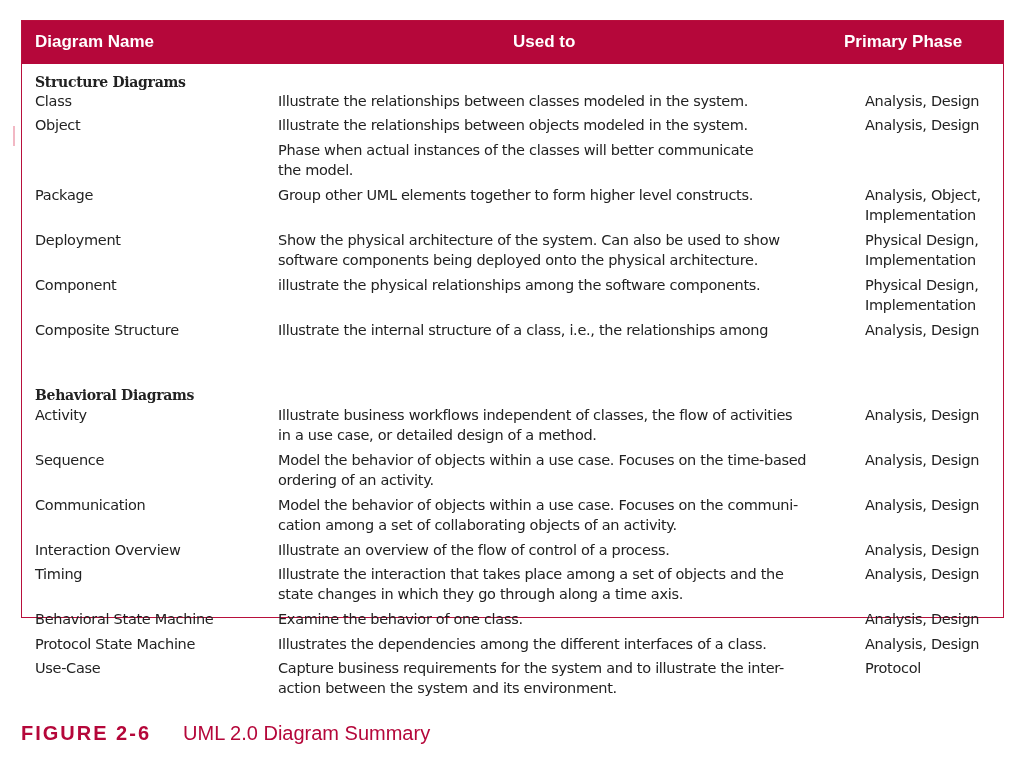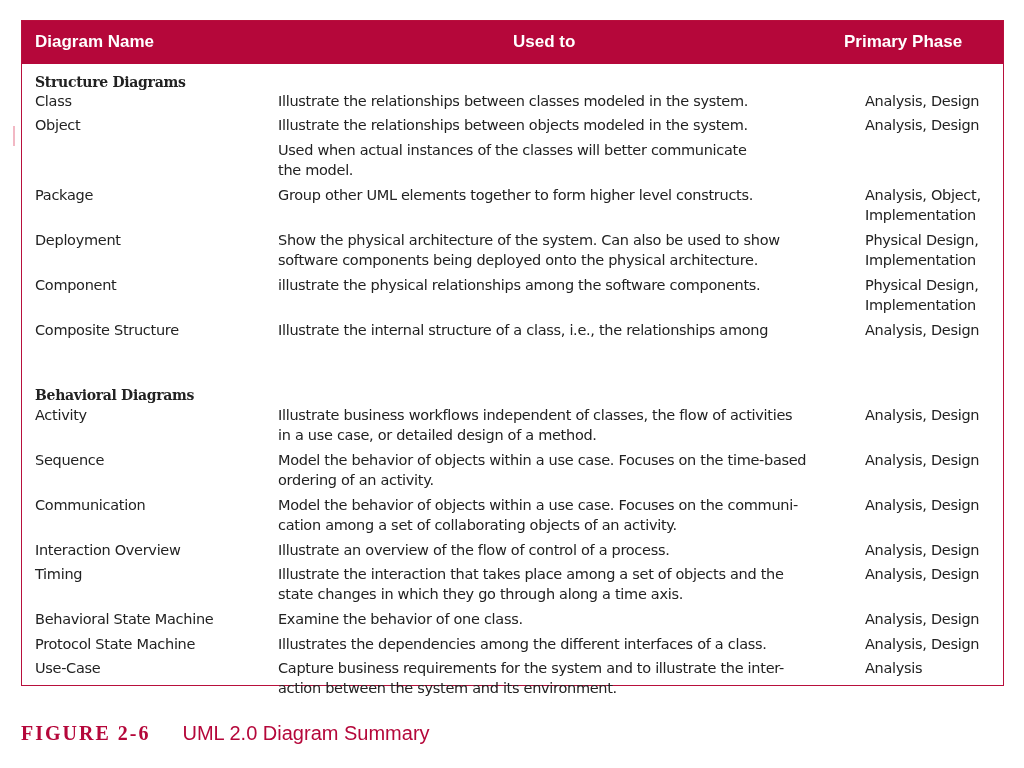--- a/index.html
+++ b/index.html
@@ -1,37 +1,37 @@
 <!DOCTYPE html>
 <html><head>
   <meta charset="utf-8">
   <style>
     html, body { margin: 0; padding: 0; background: #ffffff; }
     body { width: 1024px; height: 768px; position: relative; overflow: hidden;
            font-family: "DejaVu Sans", "Liberation Sans", sans-serif; color: #222; }
     .stray-mark { position: absolute; left: 13px; top: 126px; width: 2px; height: 20px; background: #f2b8c4; }
-    .table-box { position: absolute; left: 21px; top: 20px; width: 983px; height: 666px;
+    .table-box { position: absolute; left: 21px; top: 20px; width: 983px; height: 598px;
                  border: 1px solid #b8103c; box-sizing: border-box; }
     .header { height: 43px; background: #b5073a; color: #fff; position: relative;
               font-weight: bold; font-size: 17px; font-family: "Liberation Sans", sans-serif; }
     .header span { position: absolute; top: 11px; }
     .h-name { left: 13px; }
     .h-used { left: 491px; }
     .h-phase { left: 822px; }
     .body { position: relative; font-size: 14.5px; font-family: "DejaVu Sans", sans-serif;
             letter-spacing: -0.3px; }
     .sec { position: absolute; left: 13px; font-weight: bold; font-family: "DejaVu Serif", serif;
            font-size: 14px; letter-spacing: -0.3px; }
     .row { position: absolute; left: 0; width: 100%; line-height: 20px; }
     .c-name { position: absolute; left: 13px; }
     .c-used { position: absolute; left: 256px; width: 560px; }
     .c-phase { position: absolute; left: 843px; width: 140px; }
     .caption { position: absolute; left: 21px; top: 722px; color: #b5073a; font-size: 20px;
                font-family: "Liberation Sans", sans-serif; }
-    .cap-label { font-weight: bold; letter-spacing: 2px; font-family: Liberation Serif, serif; }
+    .cap-label { font-weight: bold; letter-spacing: 2px; }
     .cap-title { margin-left: 32px; }
   </style>
 </head>
 <body>
 
 <div class="stray-mark"></div>
 
 <div class="table-box">
   <div class="header">
     <span class="h-name">Diagram Name</span>
@@ -54,21 +54,21 @@
         <div class="c-used">
           <div>Illustrate the relationships between objects modeled in the system.</div>
         </div>
         <div class="c-phase">
           <div>Analysis, Design</div>
         </div>
       </div>
       <div class="row" style="top: 76px;">
         <div class="c-name"></div>
         <div class="c-used">
-          <div>Used when actual instances of the classes will better communicate</div>
+          <div>Phase when actual instances of the classes will better communicate</div>
           <div>the model.</div>
         </div>
         <div class="c-phase"></div>
       </div>
       <div class="row" style="top: 121px;">
         <div class="c-name">Package</div>
         <div class="c-used">
           <div>Group other UML elements together to form higher level constructs.</div>
         </div>
         <div class="c-phase">
@@ -174,21 +174,21 @@
           <div>Analysis, Design</div>
         </div>
       </div>
       <div class="row" style="top: 594px;">
         <div class="c-name">Use-Case</div>
         <div class="c-used">
           <div>Capture business requirements for the system and to illustrate the inter-</div>
           <div>action between the system and its environment.</div>
         </div>
         <div class="c-phase">
-          <div>Analysis</div>
+          <div>Protocol</div>
         </div>
       </div>
     </div>
 </div>
 
 <div class="caption">
   <span class="cap-label">FIGURE 2-6</span><span class="cap-title">UML 2.0 Diagram Summary</span>
 </div>
 
 </body></html>

